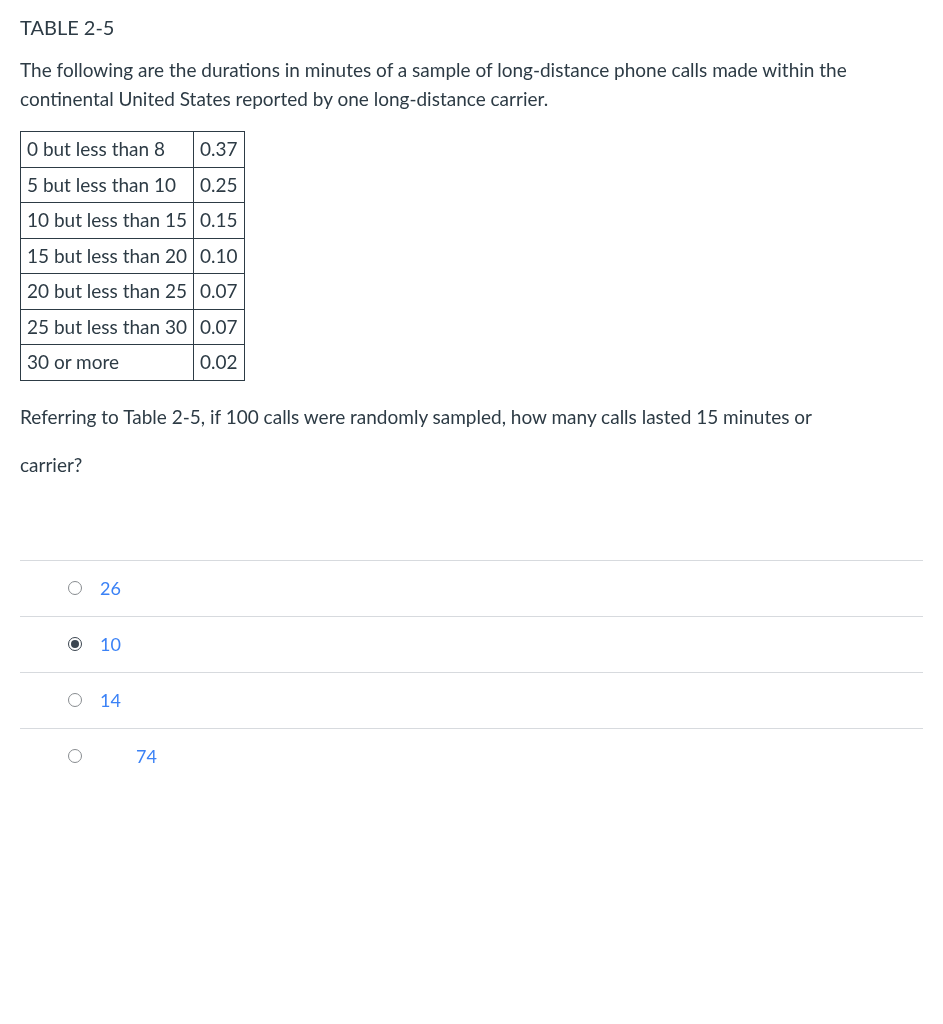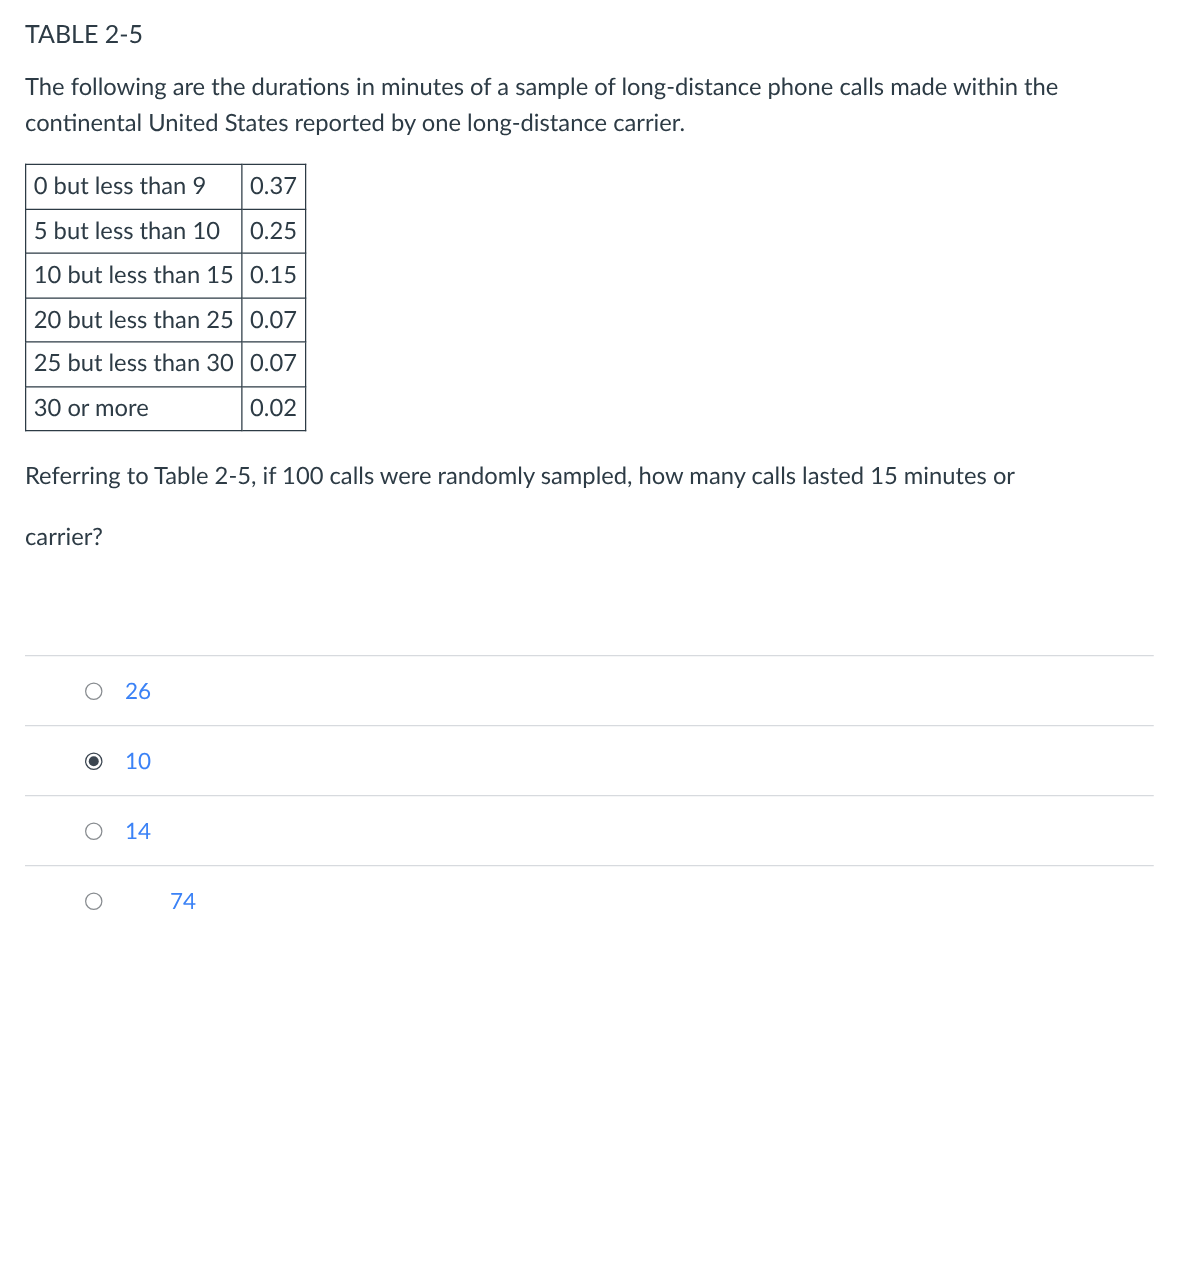--- a/index.html
+++ b/index.html
@@ -87,30 +87,34 @@
 </head>
 <body>
 
 <div class="title">TABLE 2-5</div>
 
 <div class="intro">The following are the durations in minutes of a sample of long-distance phone calls made within the continental United States reported by one long-distance carrier.</div>
 
 <table class="freq">
   <tbody>
   <tr>
-    <td>0 but less than 9</td>
+    <td>0 but less than 8</td>
     <td>0.37</td>
   </tr>
   <tr>
     <td>5 but less than 10</td>
     <td>0.25</td>
   </tr>
   <tr>
     <td>10 but less than 15</td>
     <td>0.15</td>
+  </tr>
+  <tr>
+    <td>15 but less than 20</td>
+    <td>0.10</td>
   </tr>
   <tr>
     <td>20 but less than 25</td>
     <td>0.07</td>
   </tr>
   <tr>
     <td>25 but less than 30</td>
     <td>0.07</td>
   </tr>
   <tr>

